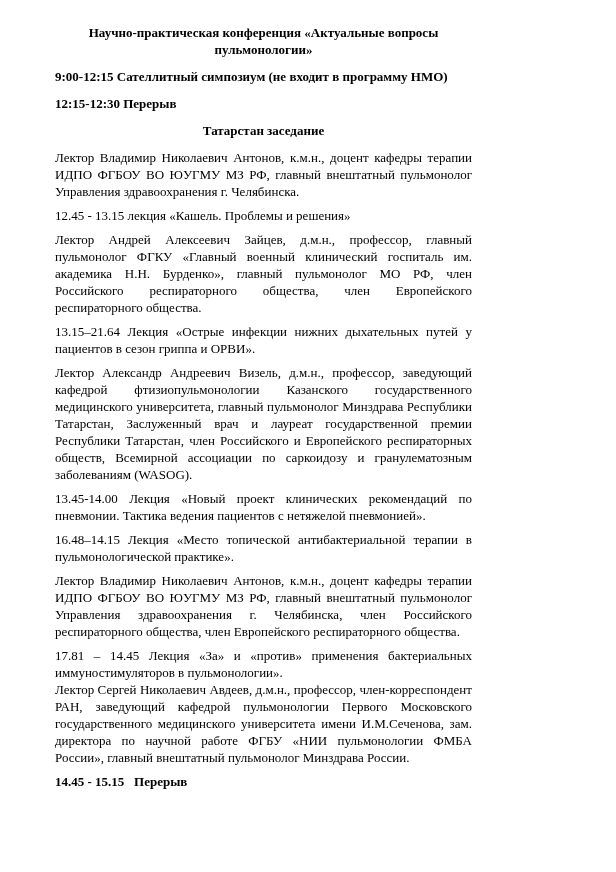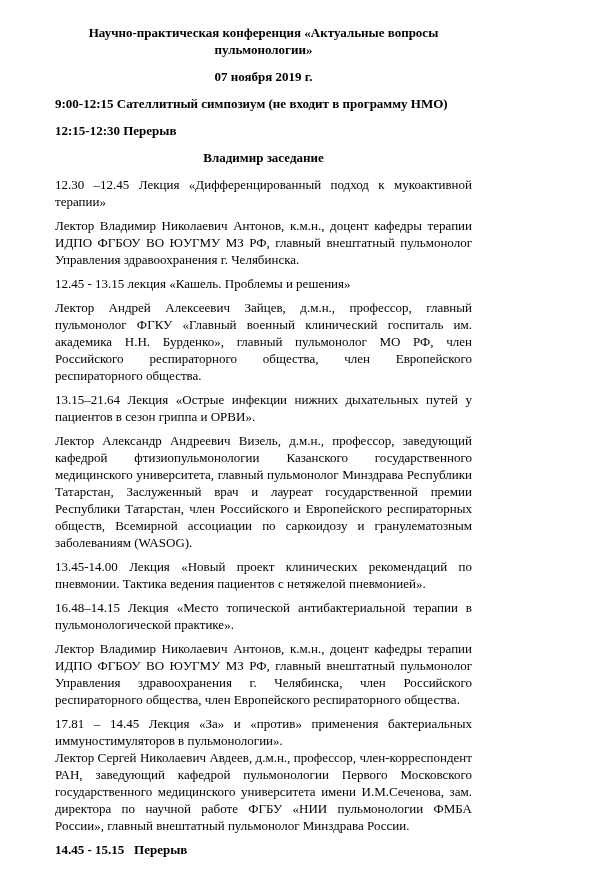--- a/index.html
+++ b/index.html
@@ -39,29 +39,27 @@
     margin-bottom: 10px !important;
   }
 </style>
 </head>
 <body>
 
 <div class="page">
 
   <p class="t-center t-bold hdr">Научно-практическая конференция «Актуальные вопросы пульмонологии»</p>
 
-  <p class="t-center t-bold hdr">07 ноября 2019 г.</p>
 
   <p class="t-bold hdr">9:00-12:15 Сателлитный симпозиум (не входит в программу НМО)</p>
 
   <p class="t-bold hdr">12:15-12:30 Перерыв</p>
 
-  <p class="t-center t-bold hdr">Владимир заседание</p>
+  <p class="t-center t-bold hdr">Татарстан заседание</p>
 
-  <p class="para">12.30 –12.45 Лекция «Дифференцированный подход к мукоактивной терапии»</p>
 
   <p class="para">Лектор Владимир Николаевич Антонов, к.м.н., доцент кафедры терапии ИДПО ФГБОУ ВО ЮУГМУ МЗ РФ, главный внештатный пульмонолог Управления здравоохранения г. Челябинска.</p>
 
   <p class="para">12.45 - 13.15 лекция «Кашель. Проблемы и решения»</p>
 
   <p class="para">Лектор Андрей Алексеевич Зайцев, д.м.н., профессор, главный пульмонолог ФГКУ «Главный военный клинический госпиталь им. академика Н.Н. Бурденко», главный пульмонолог МО РФ, член Российского респираторного общества, член Европейского респираторного общества.</p>
 
   <p class="para">13.15–21.64 Лекция «Острые инфекции нижних дыхательных путей у пациентов в сезон гриппа и ОРВИ».</p>
 
   <p class="para">Лектор Александр Андреевич Визель, д.м.н., профессор, заведующий кафедрой фтизиопульмонологии Казанского государственного медицинского университета, главный пульмонолог Минздрава Республики Татарстан, Заслуженный врач и лауреат государственной премии Республики Татарстан, член Российского и Европейского респираторных обществ, Всемирной ассоциации по саркоидозу и гранулематозным заболеваниям (WASOG).</p>

